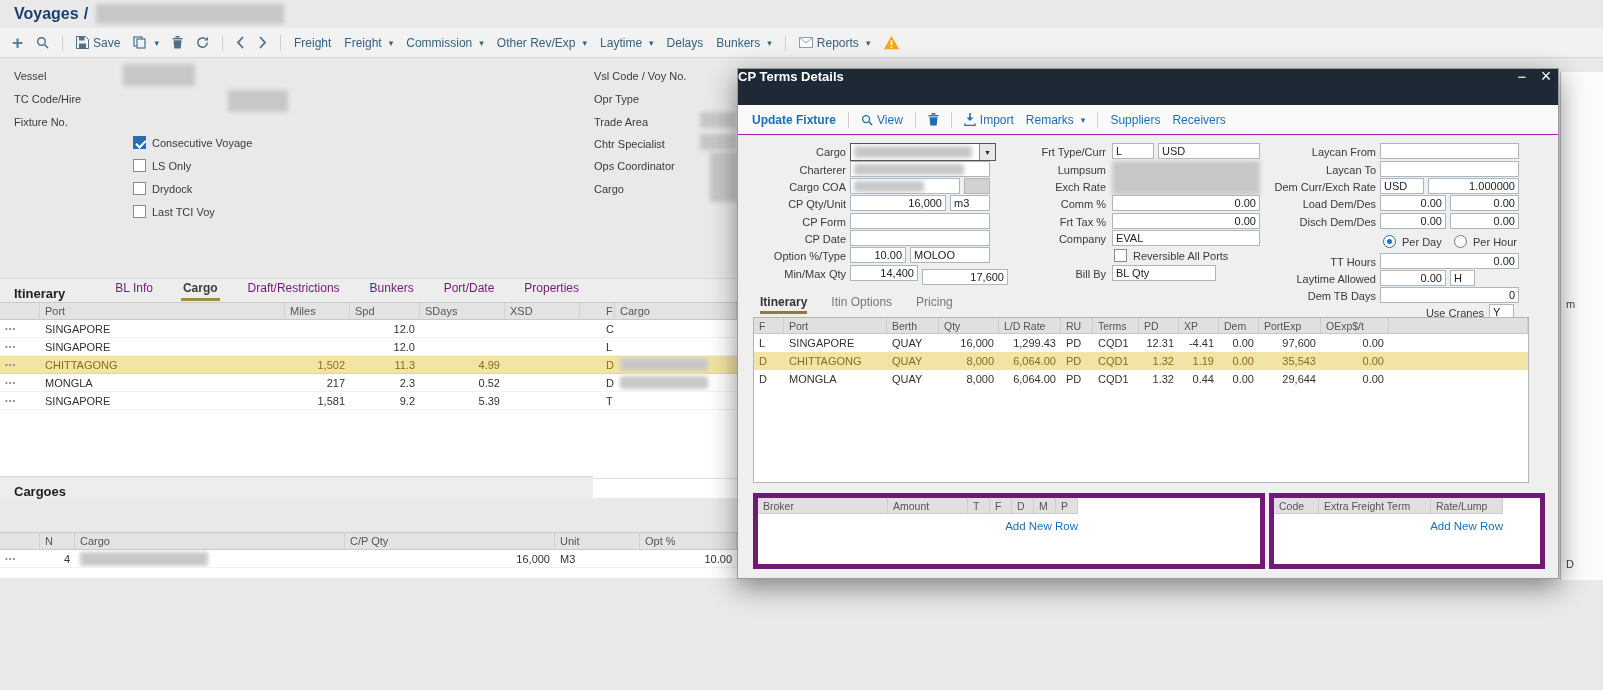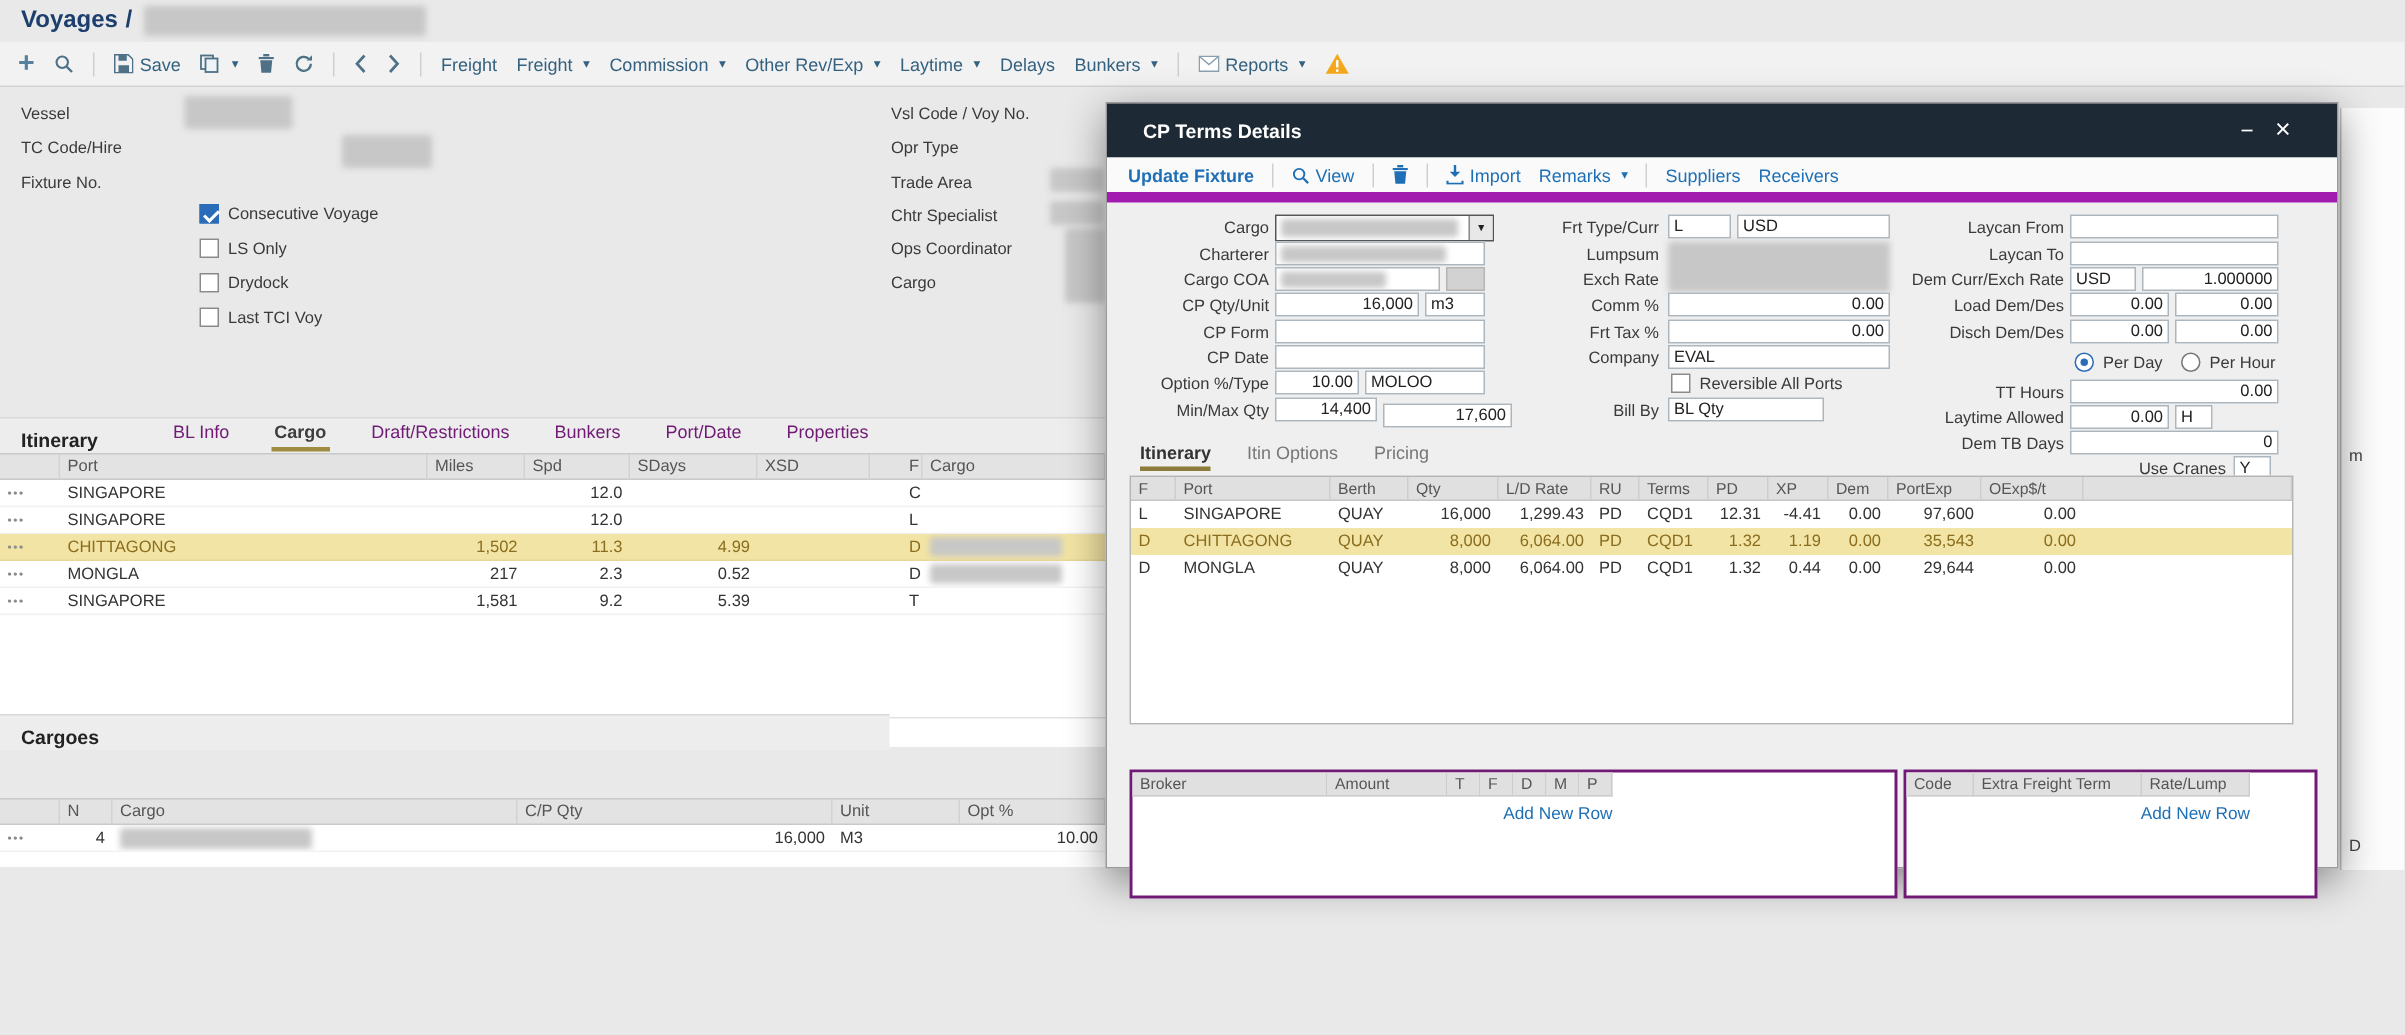--- a/index.html
+++ b/index.html
@@ -43,27 +43,27 @@
   .ic1{width:40px}.ic2{width:245px}.ic3{width:65px}.ic4{width:70px}.ic5{width:85px}.ic6{width:75px}.ic7{width:35px;padding-left:26px}.ic8{flex:1}
   .itbody{position:absolute;left:0;top:320px;width:737px;height:178px;background:#fff;display:flex;flex-direction:column}
   .it-total{margin-top:auto;display:flex;height:20px;border-top:1px solid #e2e2e2;font-size:11px;align-items:center;color:#444}
 
   
   .cc1{width:40px}.cc2{width:35px}.cc3{width:270px}.cc4{width:210px}.cc5{width:85px}.cc6{flex:1}
   .cgbody{position:absolute;left:0;top:550px;width:737px;height:28px;background:#fff}
 
   
   .modal{position:absolute;left:737px;top:68px;width:822px;height:511px;background:#efefef;border:1px solid #9a9a9a;box-shadow:0 8px 26px rgba(0,0,0,.45)}
-  .m-header{height:36px;background:#1d2935;display:flex;align-items:center;padding:0 24px}
+  .m-header{height:36px;background:#1d2935;display:flex;padding:0 0}
   .m-title{color:#fff;font-size:13px;font-weight:bold}
   .m-min,.m-close{color:#fff;width:24px;text-align:center;font-size:15px;line-height:15px}
   .m-min{margin-left:auto}
   .m-min::before{content:"−"}
   .m-close::before{content:"×";font-size:18px}
-  .m-toolbar{height:30px;background:#fafafa;border-bottom:7px solid #a21caf;display:flex;align-items:center;padding:0 14px;gap:12px}
+  .m-toolbar{height:30px;background:#fafafa;border-bottom:1px solid #a21caf;display:flex;align-items:center;padding:0 14px;gap:12px}
   .mlink{color:#1e6fb5;font-size:12px;display:flex;align-items:center;gap:4px;white-space:nowrap}
   .mlink.bold{font-weight:bold}
   .mlabel{position:absolute;font-size:11px;color:#3a3a3a;text-align:right;white-space:nowrap}
   .minput{position:absolute;background:#fff;border:1px solid #abb6bf;height:16px;font-size:11px;display:flex;align-items:center;padding:0 3px;color:#222;overflow:hidden}
   .gray-box{position:absolute;background:#d2d2d2;border:1px solid #b5b5b5;height:16px}
   .combo{position:absolute;height:18px;border:1px solid #555;background:#fff;display:flex}
   .combo .fill{flex:1;position:relative;overflow:hidden}
   .combo .arrow{width:16px;background:#e8e8e8;border-left:1px solid #8a8a8a;display:flex;align-items:center;justify-content:center}
   .combo .arrow::before{content:"▼";font-size:7px;color:#222}
   .cb{width:13px;height:13px;border:1px solid #8a8a8a;background:#fff;display:inline-block;position:relative;flex:none}
@@ -79,21 +79,21 @@
   .mtab{font-size:12px;color:#777;padding-bottom:2px}
   .mtab.active{color:#333;font-weight:bold;border-bottom:3px solid #8c7b3a}
   .mtable{position:absolute;left:15px;top:248px;width:776px;height:166px;background:#fff;border:1px solid #b5b5b5}
   .mthead{display:flex;height:16px;background:#e0e0e0;border-bottom:1px solid #c6c6c6;font-size:10.5px;color:#555}
   .mthead .cell{border-right:1px solid #cdcdcd}
   .mtrow{display:flex;height:18px;font-size:11px;color:#333}
   .mc1{width:30px}.mc2{width:103px}.mc3{width:52px}.mc4{width:60px}.mc5{width:62px}.mc6{width:32px}.mc7{width:46px}.mc8{width:40px}.mc9{width:40px}.mc10{width:40px}.mc11{width:62px}.mc12{width:68px}.mcfill{flex:1}
   .mhl{background:#f2e4a4;color:#8a6d1f}
 
   
-  .btable{position:absolute;background:#fff;border:2px solid #701a75;top:444px;height:86px}
+  .btable{position:absolute;background:#fff;border:5px solid #701a75;top:424px;height:76px}
   .bthead{display:flex;height:16px;font-size:10.5px;color:#555}
   .bthead .cell{background:#e0e0e0;border-right:1px solid #cdcdcd;border-bottom:1px solid #cdcdcd}
   .addrow{color:#1e6fb5;font-size:11.5px;margin-top:6px;text-align:right}
 
   
   .edgepanel{position:absolute;left:1560px;top:72px;width:43px;height:508px;background:#fcfcfc;border-left:1px solid #bdbdbd}
 </style>
 </head>
 <body>
 

